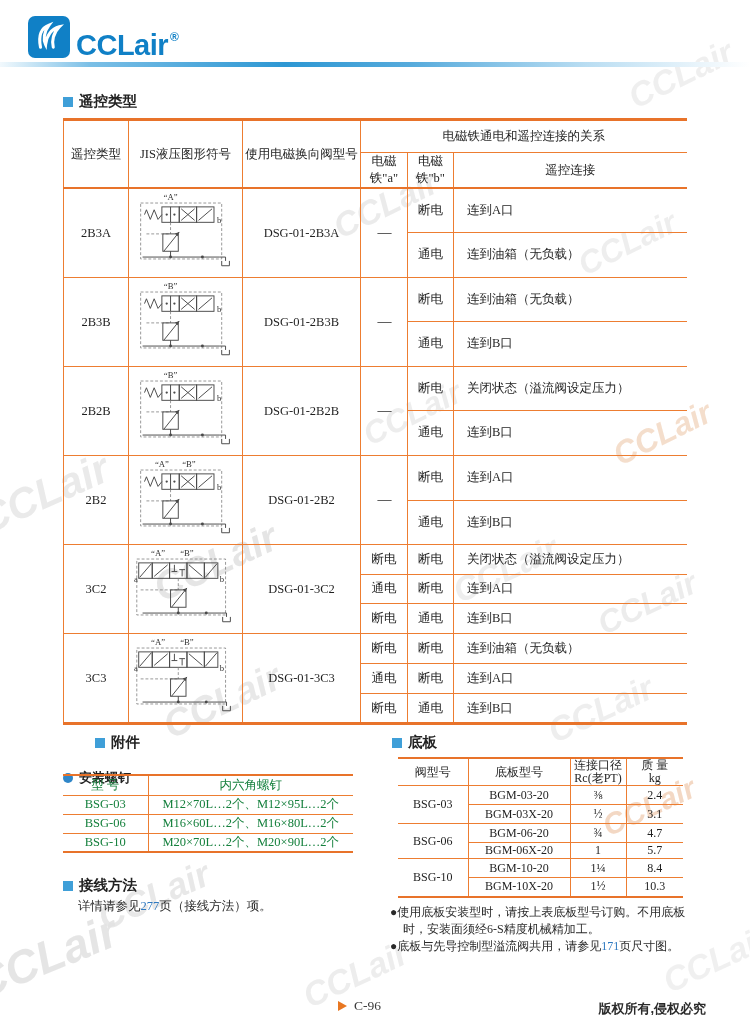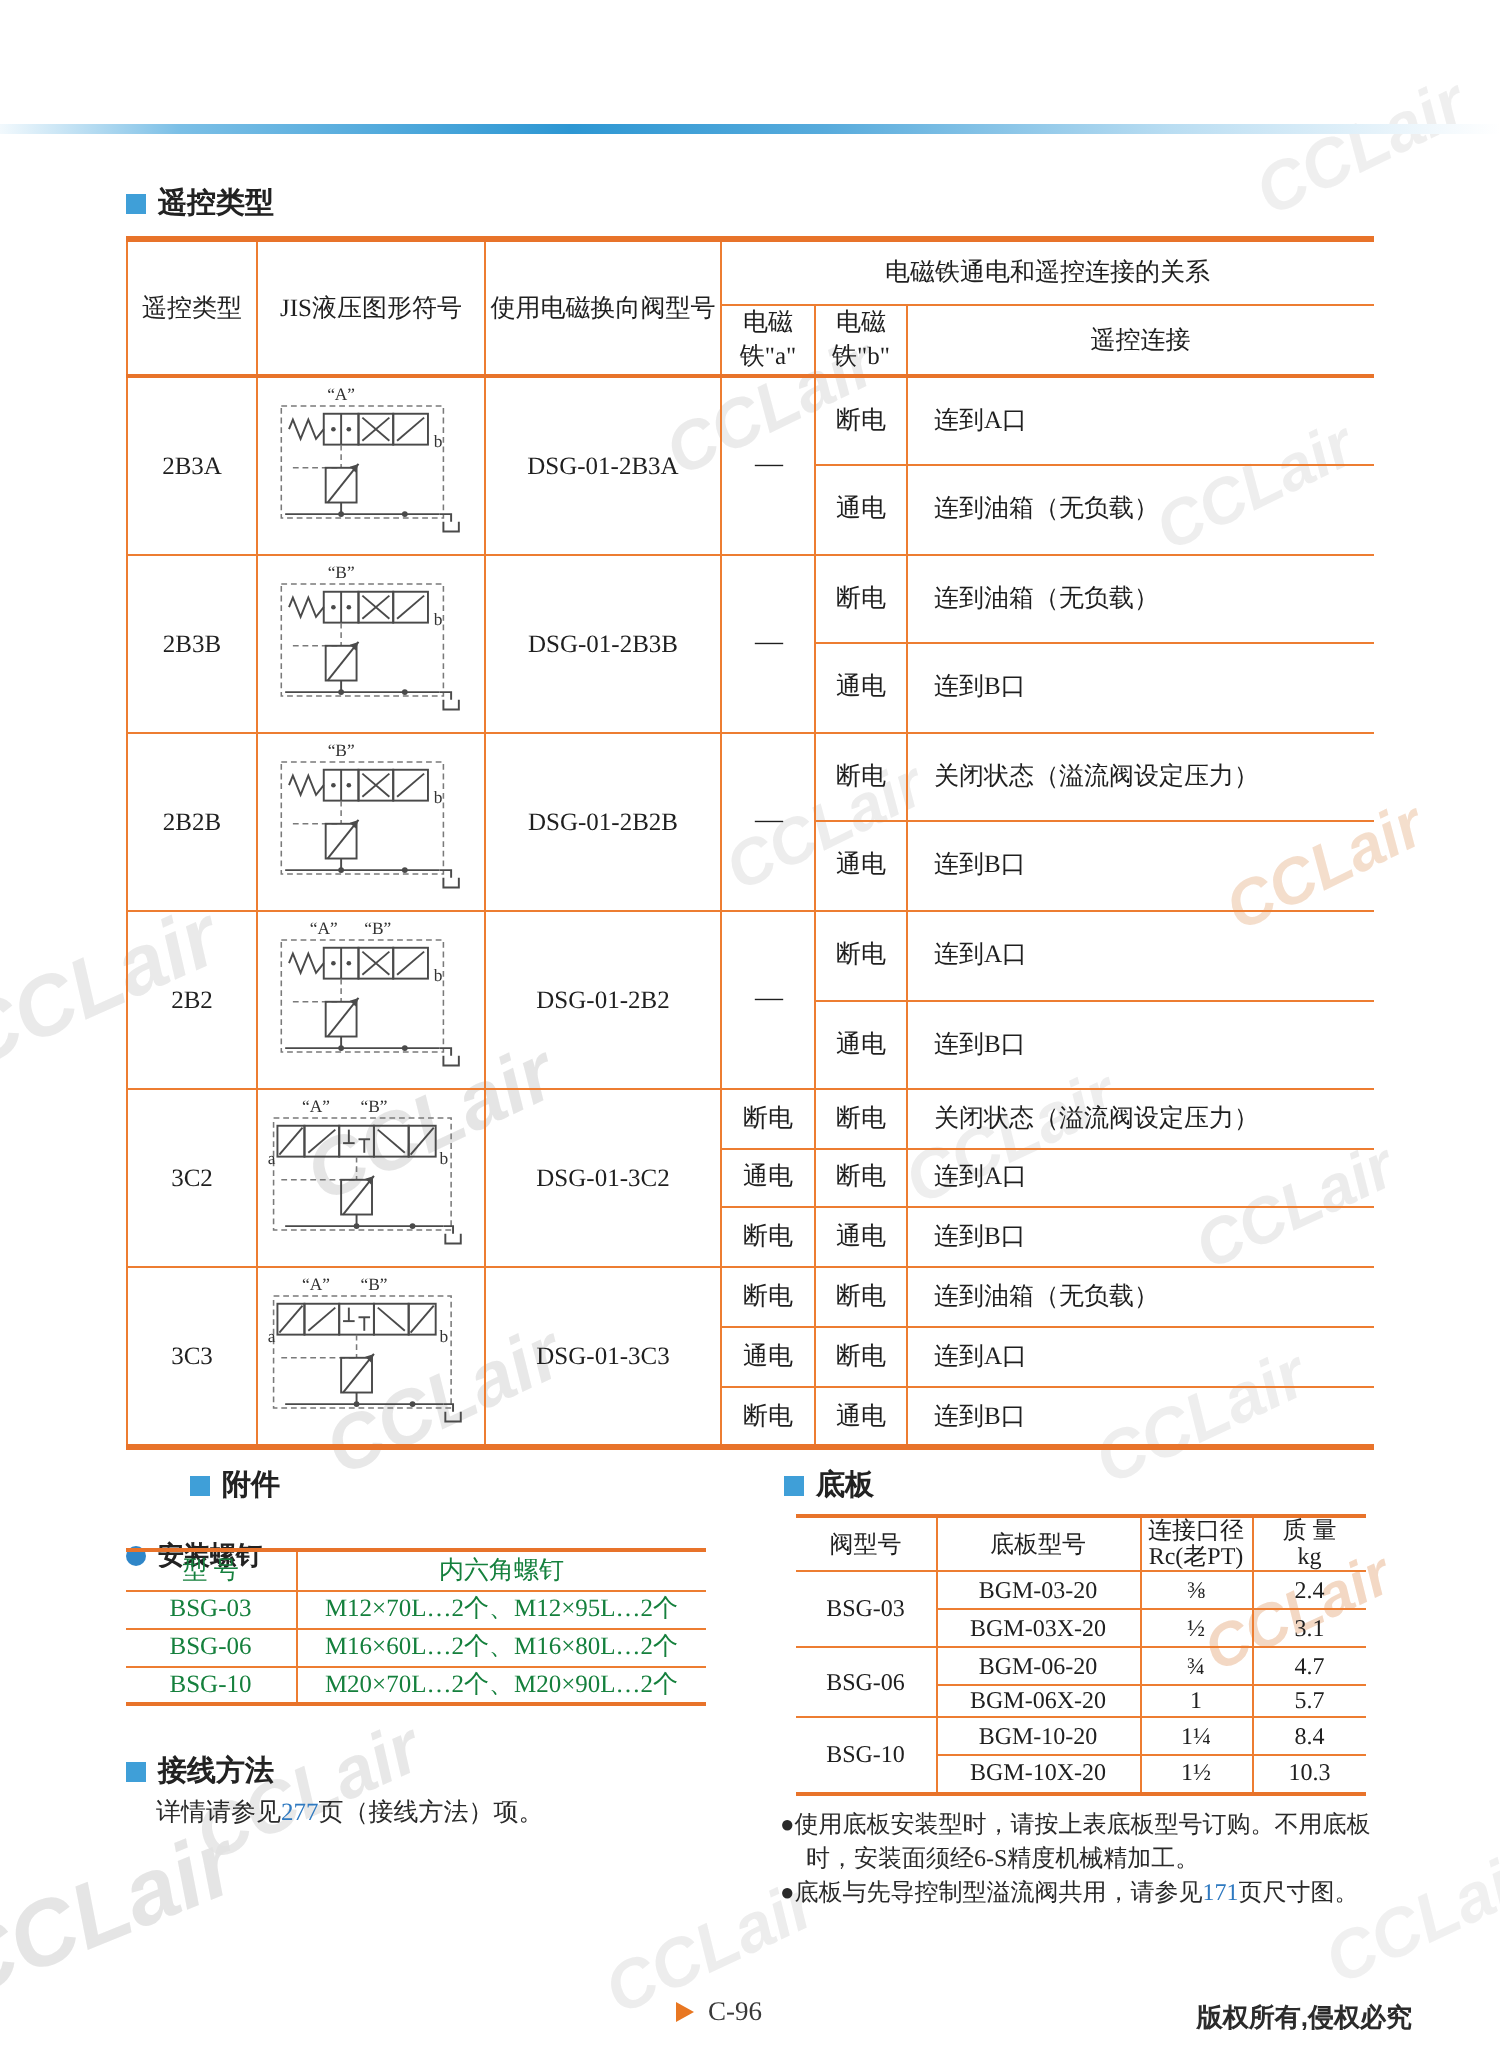--- a/index.html
+++ b/index.html
@@ -96,20 +96,28 @@
     <div class="wm" style="left: 545px; top: 690px; font-size: 34px; color: rgb(234, 234, 234); opacity: 0.8; transform: rotate(-25deg);">CCLair</div>
     <div class="wm" style="left: 600px; top: 790px; font-size: 30px; color: rgb(241, 207, 182); opacity: 0.8; transform: rotate(-25deg);">CCLair</div>
     <div class="wm" style="left: 95px; top: 875px; font-size: 36px; color: rgb(230, 230, 230); opacity: 0.9; transform: rotate(-24deg);">CCLair</div>
     <div class="wm" style="left: -30px; top: 930px; font-size: 46px; color: rgb(227, 227, 227); opacity: 0.9; transform: rotate(-22deg);">CCLair</div>
     <div class="wm" style="left: 300px; top: 955px; font-size: 34px; color: rgb(233, 233, 233); opacity: 0.8; transform: rotate(-25deg);">CCLair</div>
     <div class="wm" style="left: 660px; top: 940px; font-size: 34px; color: rgb(237, 237, 237); opacity: 0.8; transform: rotate(-25deg);">CCLair</div>
   </div>
 
 <div class="layer-content">
 
+  <div class="abs logo-box">
+    <div class="logo-mark">
+      <svg width="34" height="34" viewBox="0 0 40 40">
+        <path d="M10 32 C7 17 12 9 20 6 C14 14 13 23 16 29 C17 19 23 10 32 8 C25 15 23 25 25 32" fill="none" stroke="#ffffff" stroke-width="3.6" stroke-linecap="round"></path>
+      </svg>
+    </div>
+    <div class="logo-text"><span>CCLair</span><span class="logo-reg">®</span></div>
+  </div>
   <div class="abs blue-rule"></div>
 
   <div class="abs sec-title" style="left:63px;top:92px;">
     <span class="sq"></span>
     <span>遥控类型</span>
   </div>
 
   <table class="abs remote-tbl">
     <colgroup>
         <col style="width:65px">

